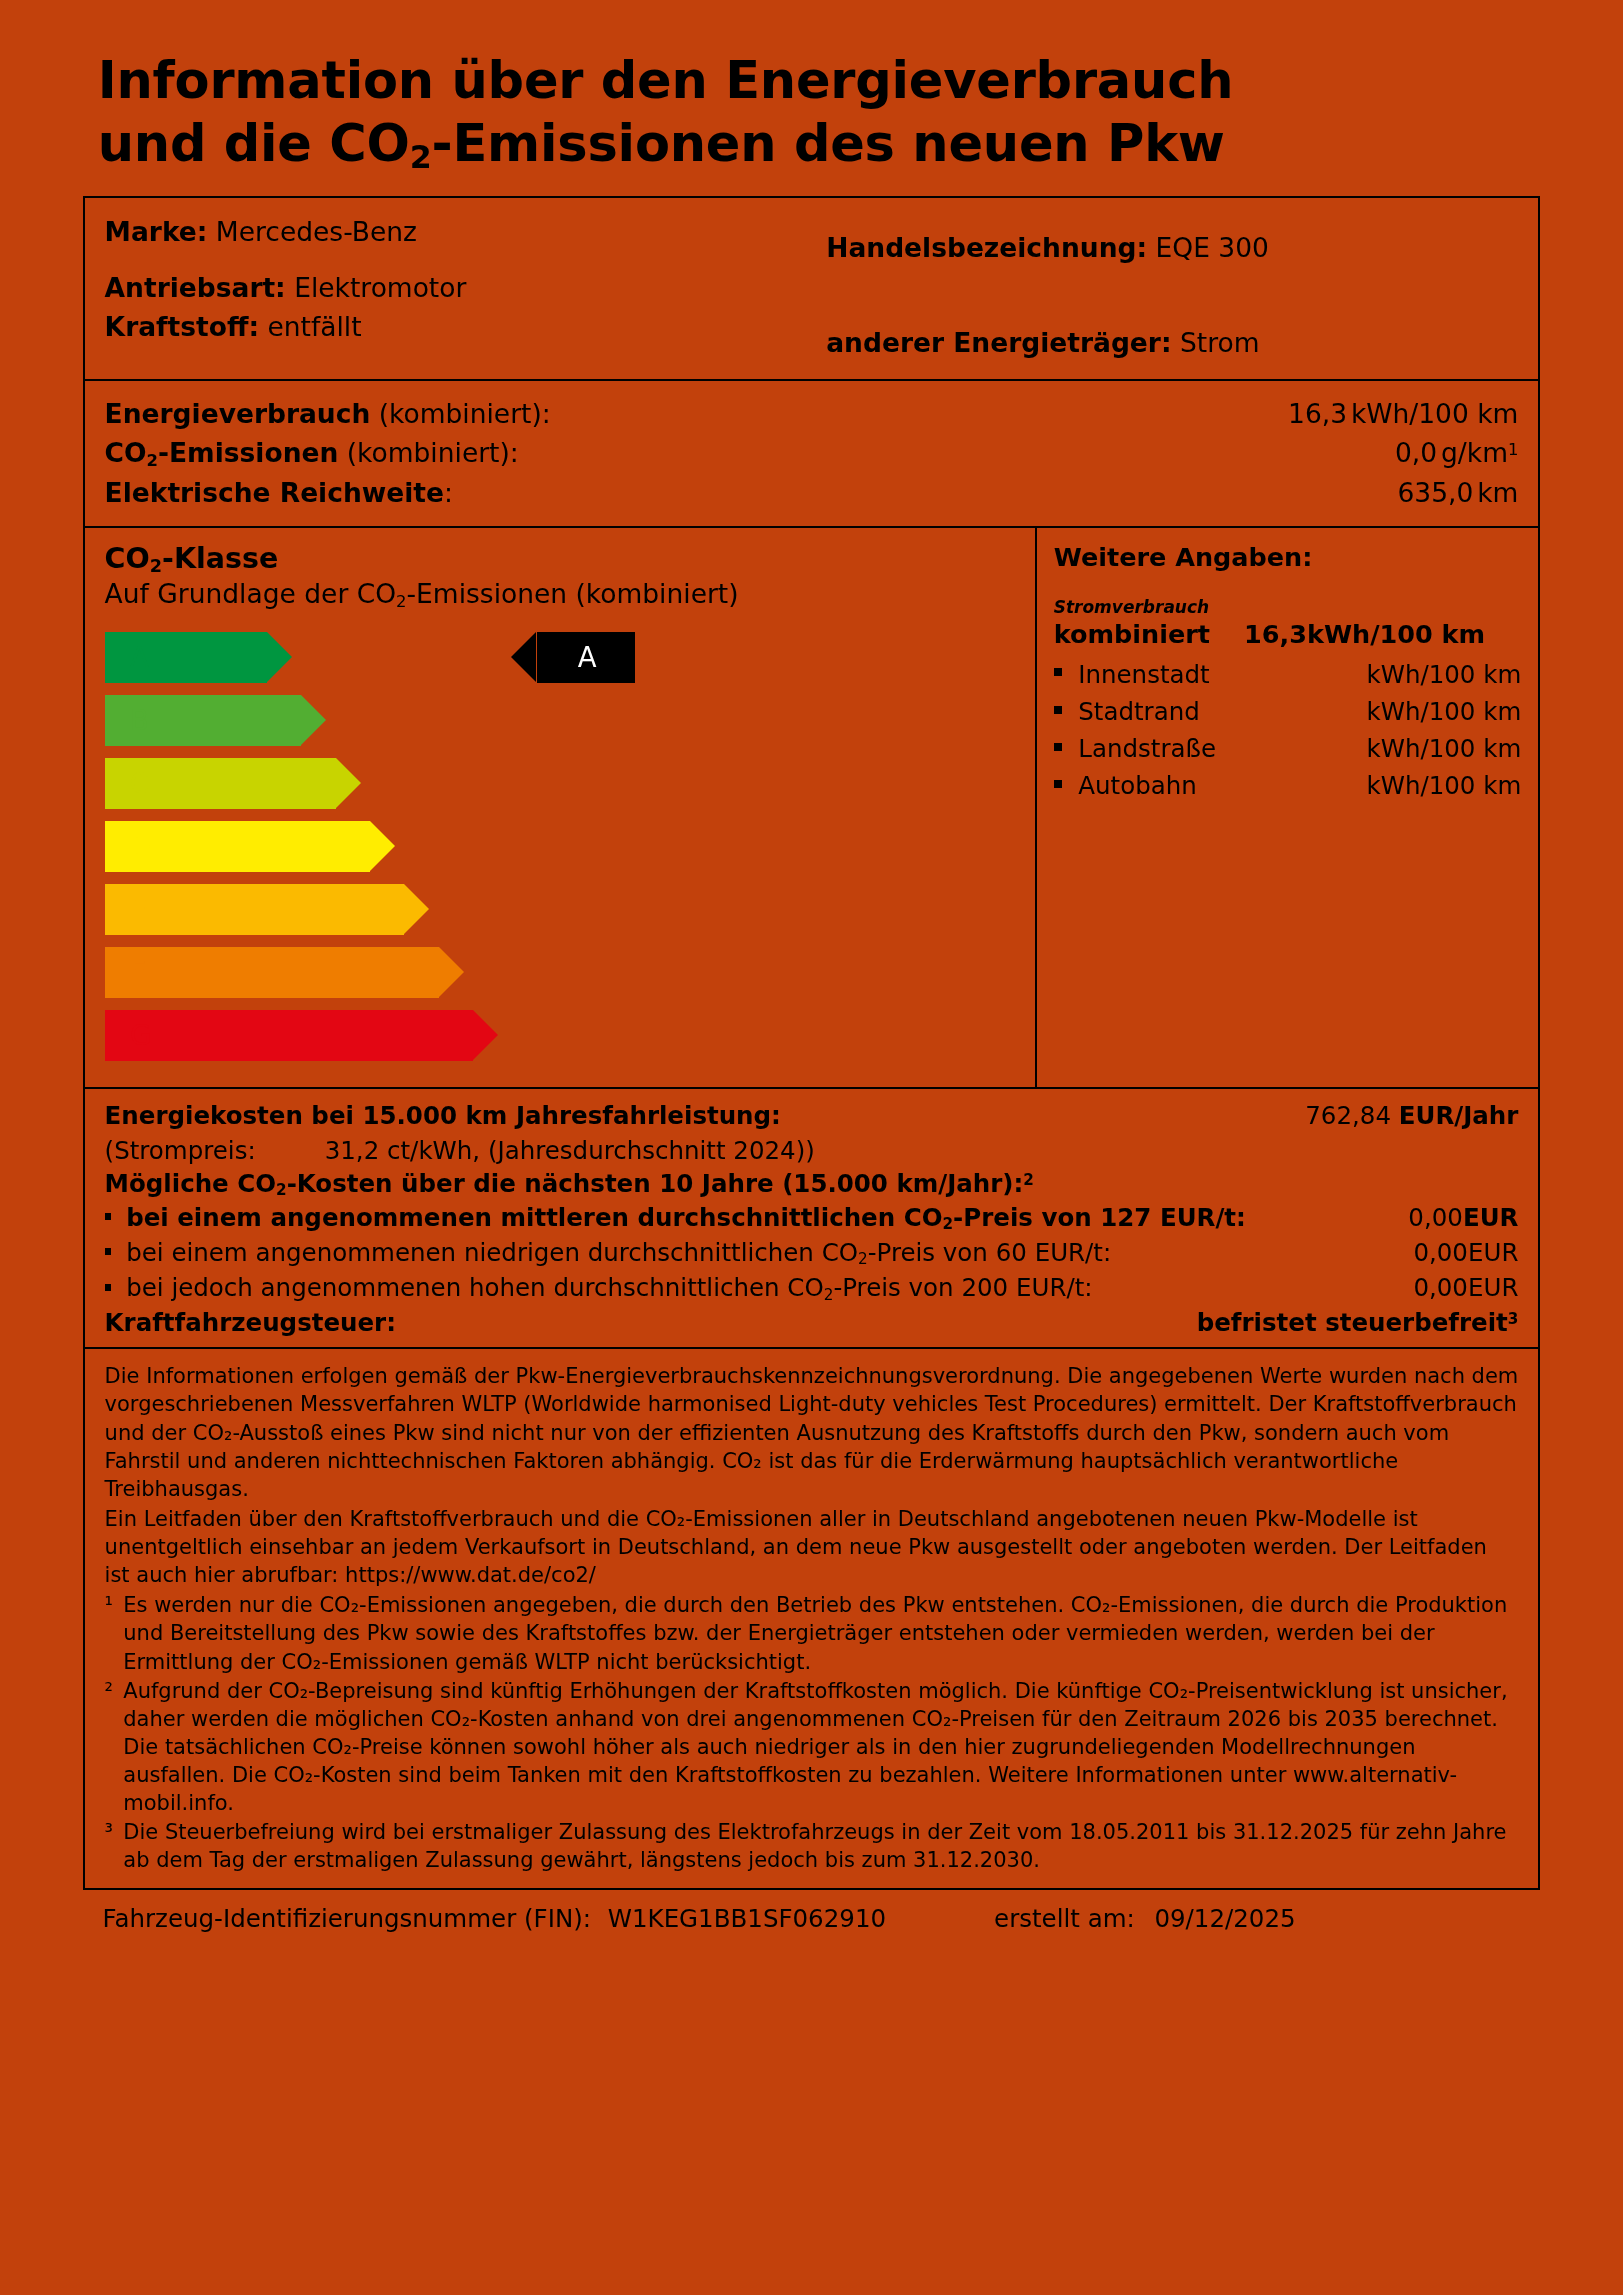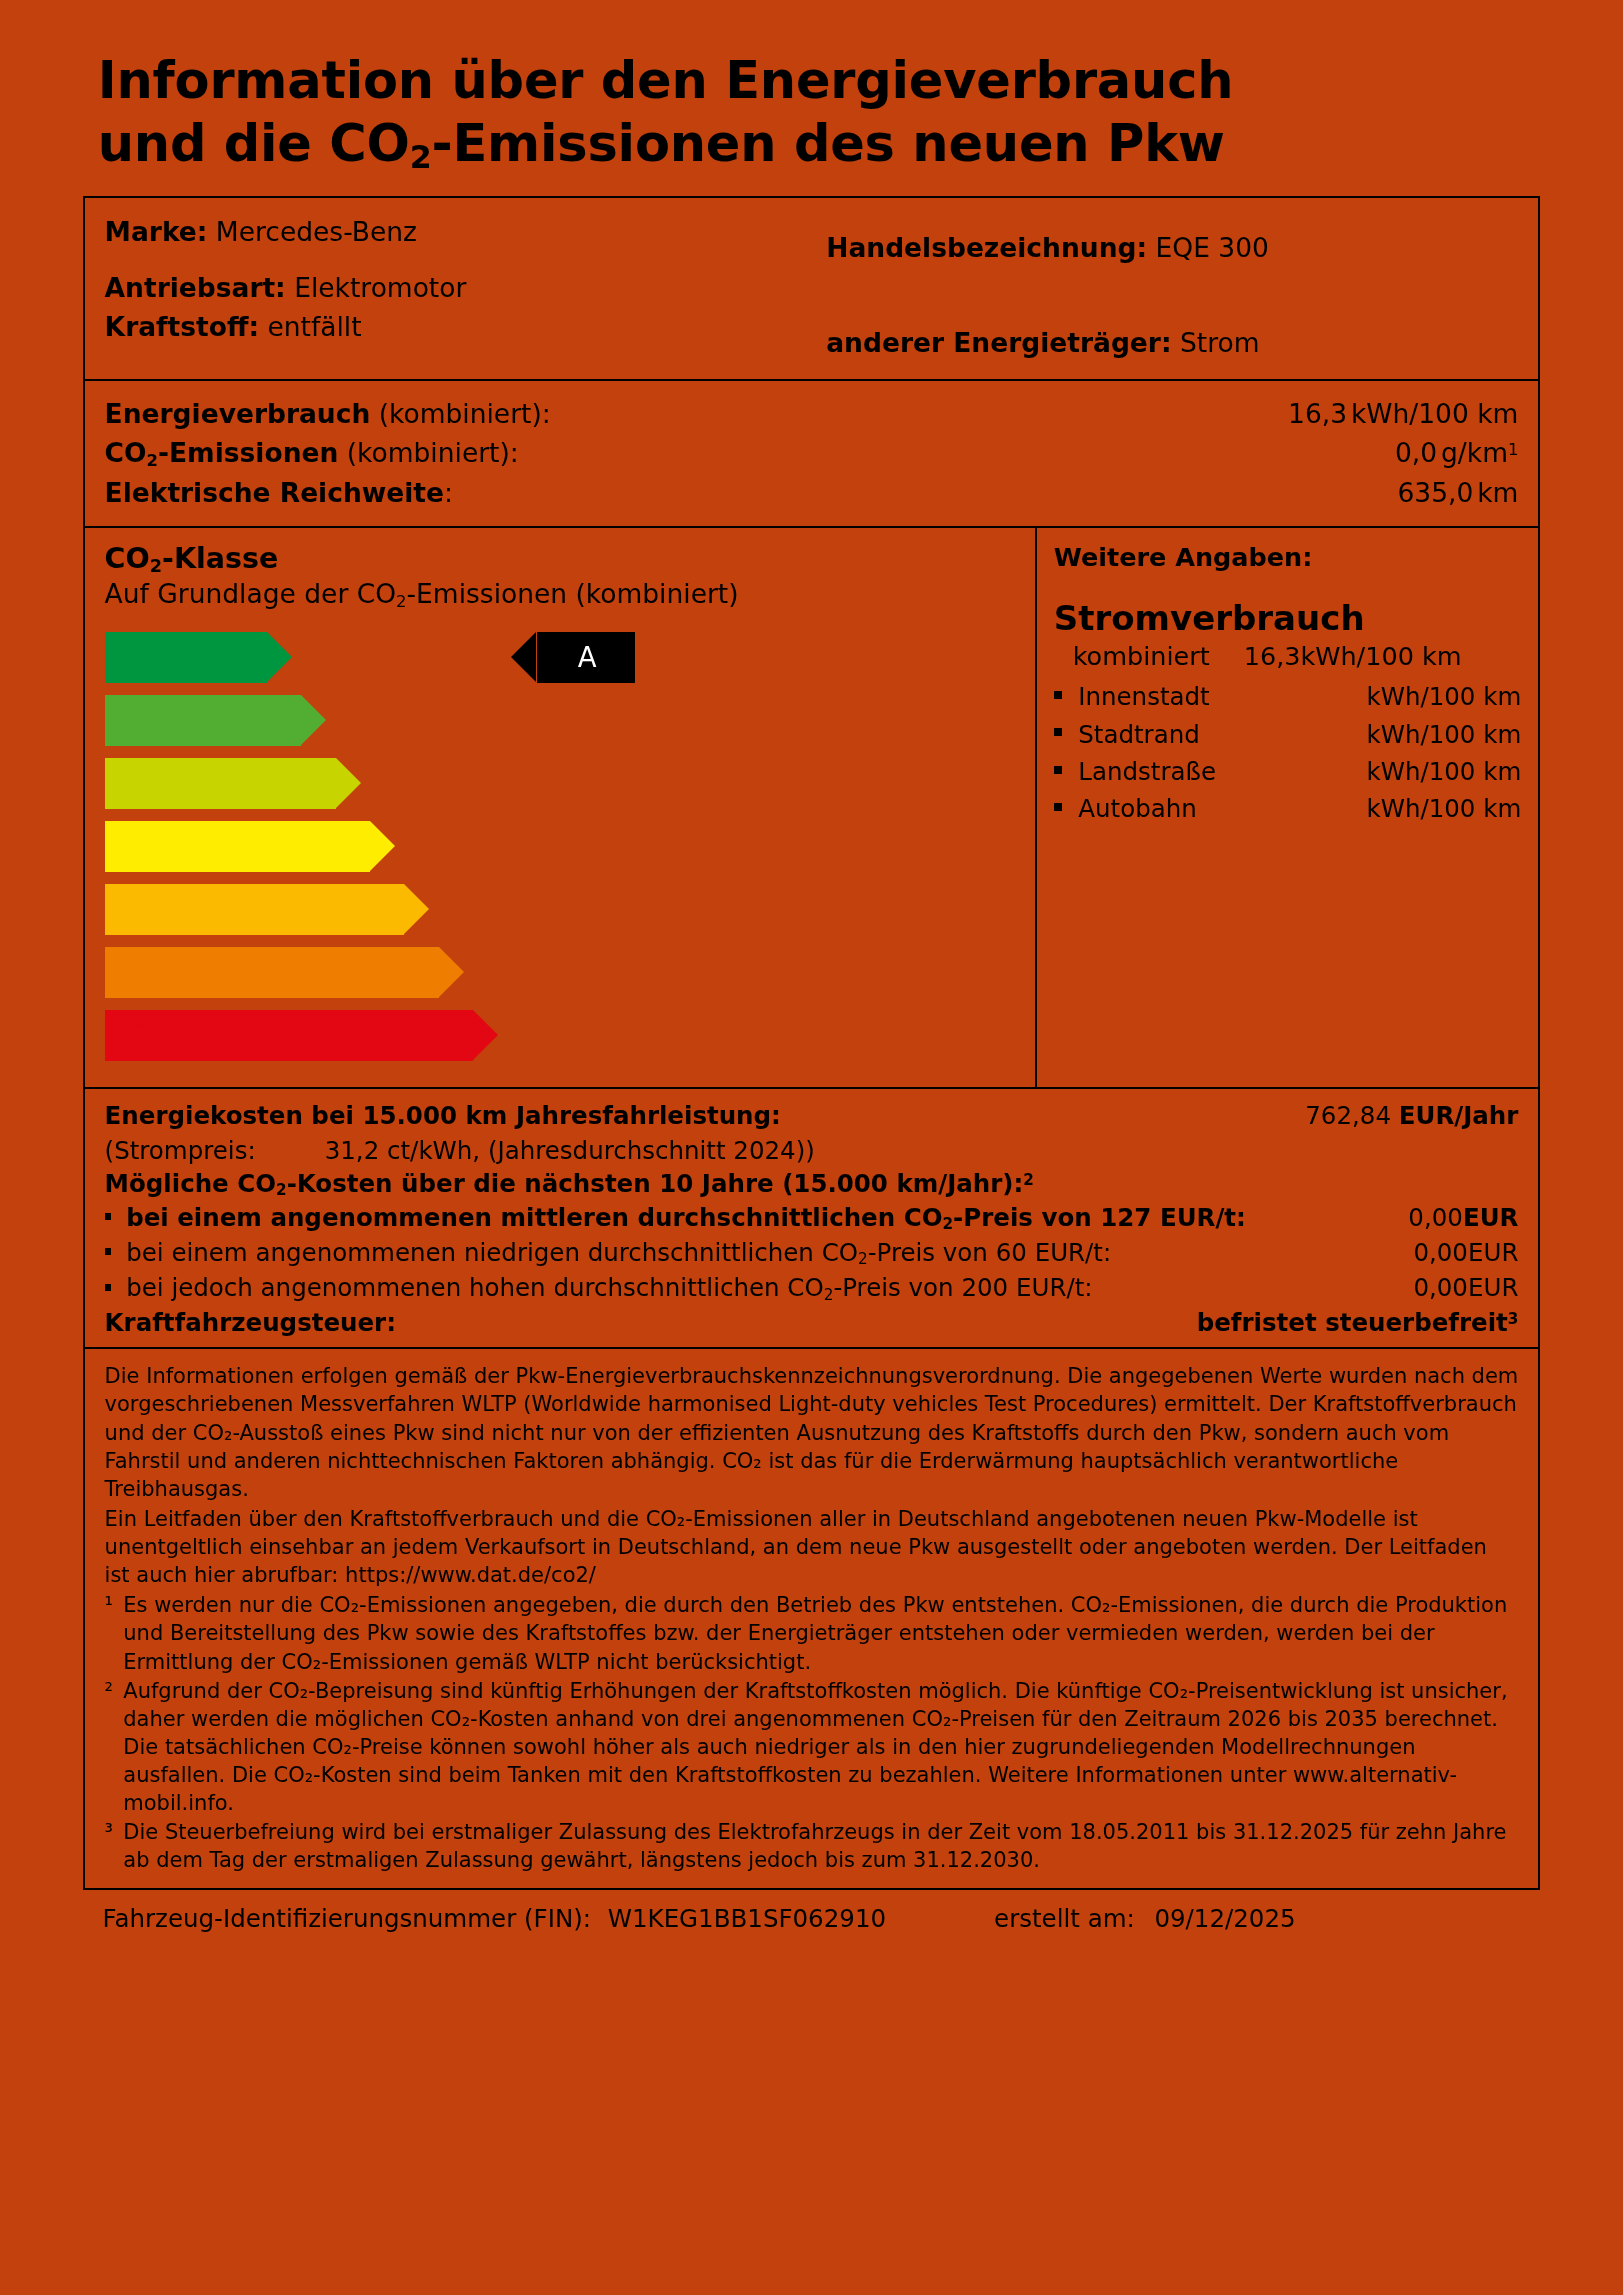--- a/index.html
+++ b/index.html
@@ -120,28 +120,27 @@
     left: -25.5px;
     top: 0;
     width: 0;
     height: 0;
     border-top: 25.5px solid transparent;
     border-bottom: 25.5px solid transparent;
     border-right: 25.5px solid #000;
   }
 
   .wa-title { font-size: 25.5px; font-weight: bold; margin-bottom: 23.6px; }
-  .wa-sv { font-size: 34px; font-weight: bold; line-height: 1.34; }
+  .wa-sv { font-size: 17px; font-weight: bold; line-height: 1.34; font-style: italic; }
   .wa-komb {
     display: flex;
     align-items: flex-end;
     font-size: 25.5px;
-    font-weight: normal;
+    font-weight: bold;
     margin-bottom: 6.9px;
-    margin-left: 19px;
   }
   .wa-komb .k-lab { }
   .wa-komb .k-num { margin-left: 34px; }
   .wa-komb .k-unit { }
   .wa-list { list-style: none; margin: 0; padding: 0; }
   .wa-list li {
     display: flex;
     justify-content: space-between;
     font-size: 24.5px;
     line-height: 1.52;

